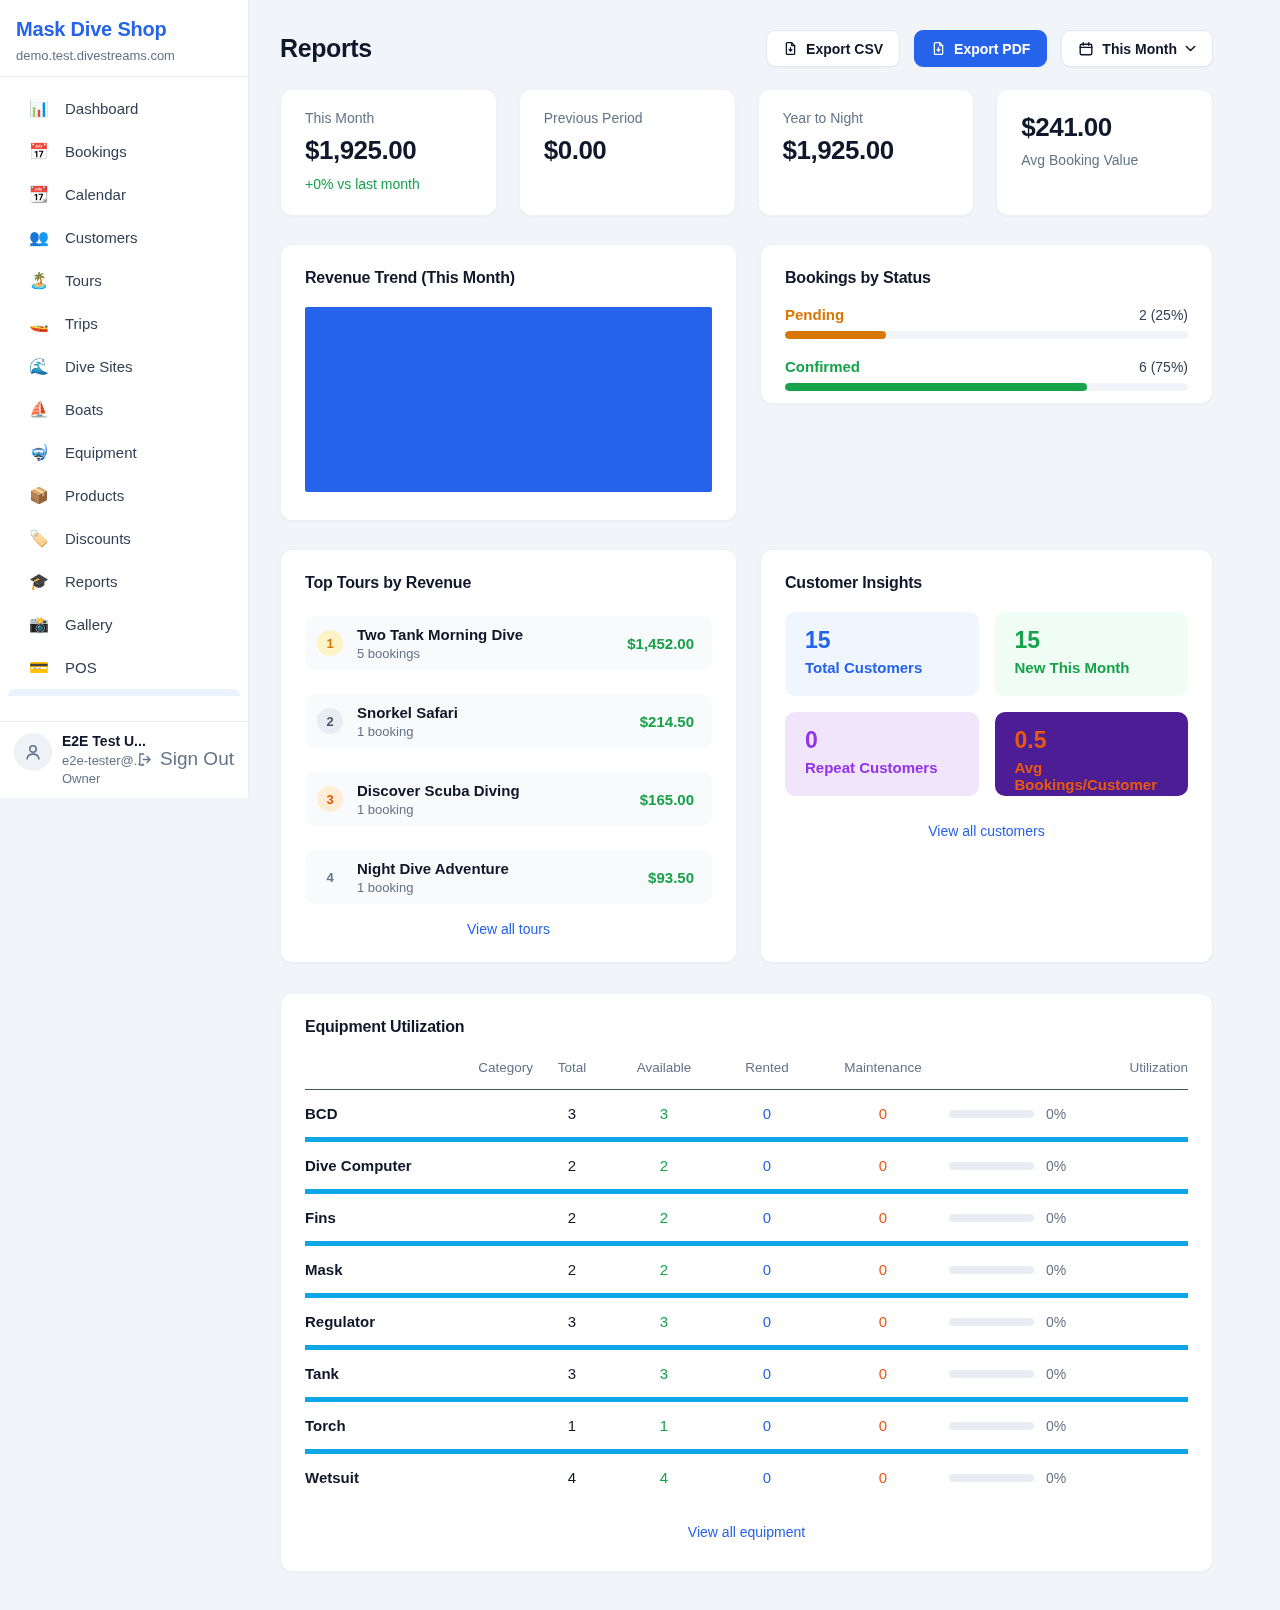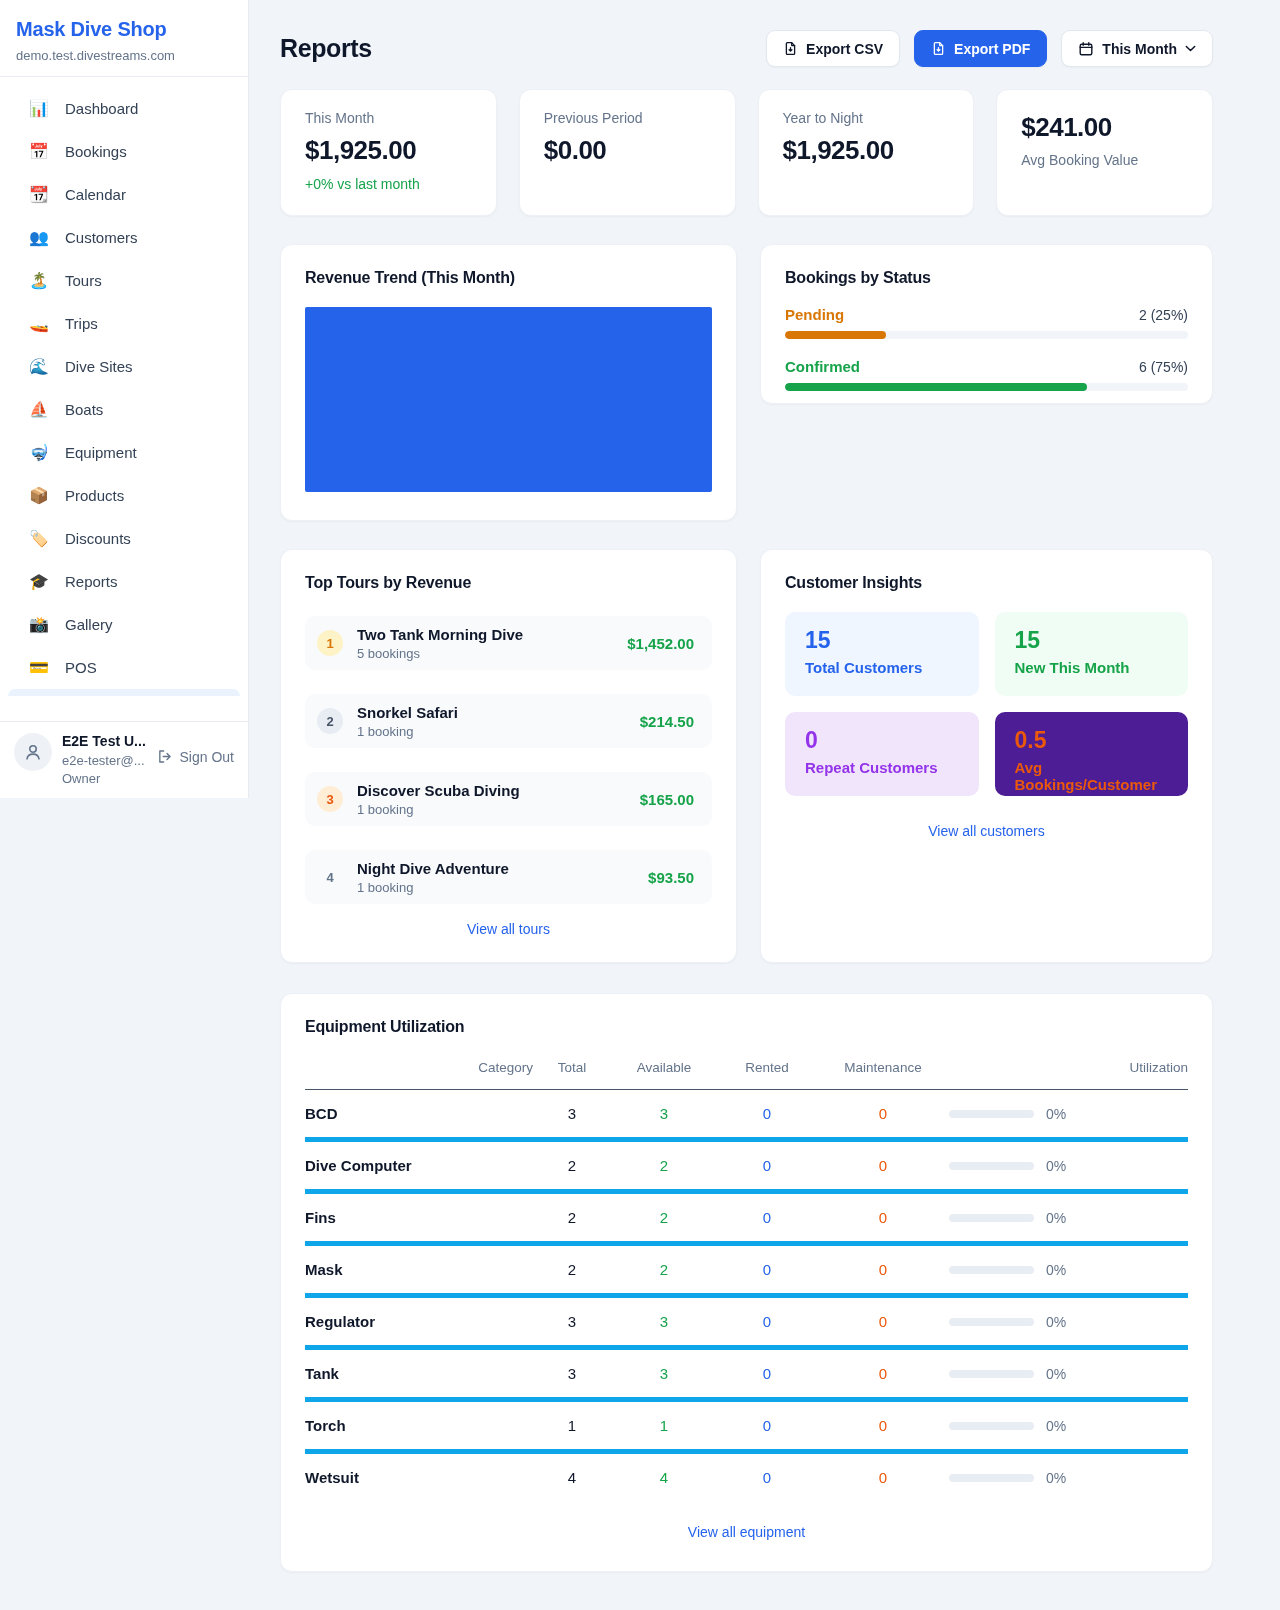--- a/index.html
+++ b/index.html
@@ -41,21 +41,21 @@
     width:38px; height:38px; border-radius:50%;
     background:#eef2f6; color:#64748b;
     display:flex; align-items:center; justify-content:center; flex:none;
   }
   .user-name { font-size:14px; font-weight:700; color:#0f172a; }
   .user-email { font-size:13px; color:#64748b; margin-top:4px; }
   .user-role { font-size:13px; color:#64748b; margin-top:3px; }
   .signout {
     position:absolute; right:14px; top:26px;
     display:flex; align-items:center; gap:7px;
-    color:#64748b; font-size:14px; cursor:pointer; background:none; border:none;
+    color:#64748b; font-size:19px; cursor:pointer; background:none; border:none;
     font-family:inherit;
   }
   
   .main { position:absolute; left:280px; top:0; width:933px; }
   .page-header { display:flex; align-items:center; padding-top:30px; }
   .page-title { flex:1; font-size:25px; font-weight:700; letter-spacing:-0.4px; }
   .header-actions { display:flex; gap:14px; }
   .btn {
     height:37px; border-radius:9px; padding:0 16px;
     display:inline-flex; align-items:center; gap:8px;

